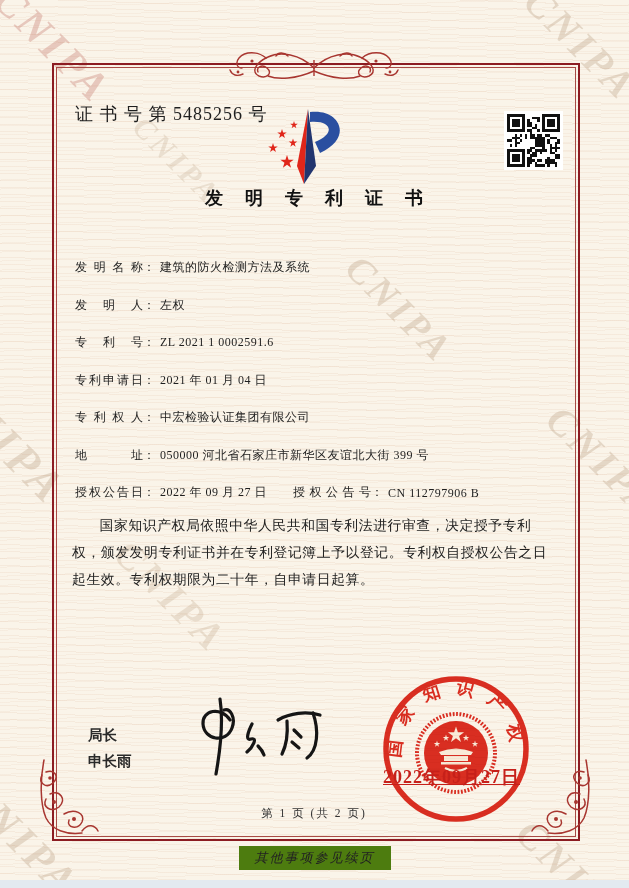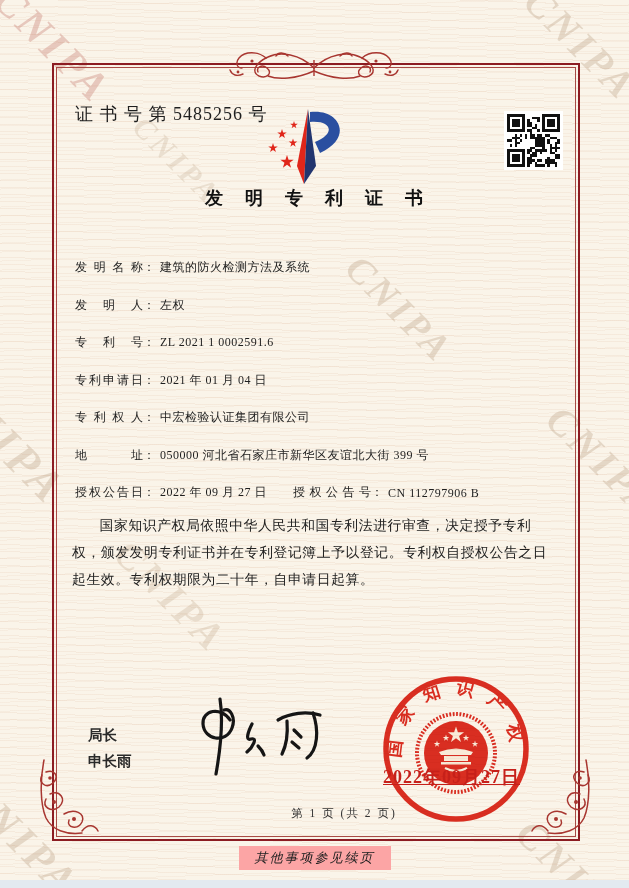--- a/index.html
+++ b/index.html
@@ -51,23 +51,23 @@
   
   .issuer{position:absolute;left:88px;top:714px;font-family:"Liberation Sans","DejaVu Sans",sans-serif;
     font-size:14.5px;color:#2a2a2a;font-weight:600;line-height:26px;margin-top:8px;}
   .signature{position:absolute;left:190px;top:694px;}
   
   .seal{position:absolute;left:381px;top:674px;opacity:.95;mix-blend-mode:multiply;}
   .seal-date{position:absolute;left:383px;top:765px;width:140px;font-size:18px;font-weight:bold;
     color:#c6201a;letter-spacing:1px;white-space:nowrap;text-decoration:underline;}
   
   .page-info{position:absolute;left:52px;top:806px;width:524px;text-align:center;
-    font-size:11.5px;letter-spacing:2px;color:#333;margin-left:30px;}
+    font-size:11.5px;letter-spacing:2px;color:#333;}
   .continuation{position:absolute;left:50%;top:846px;transform:translateX(-50%);
-    background:#fca5a5;padding:3px 16px;font-size:13px;font-style:italic;letter-spacing:2px;color:#222;}
+    background:#4d7c0f;padding:3px 16px;font-size:13px;font-style:italic;letter-spacing:2px;color:#222;}
   .bottom-strip{position:absolute;left:0;bottom:0;width:100%;height:8px;background:#e3eaf0;}
   svg{display:block;}
 </style>
 </head>
 <body>
 
 <div class="page">
 
   <div class="texture"></div>
 

